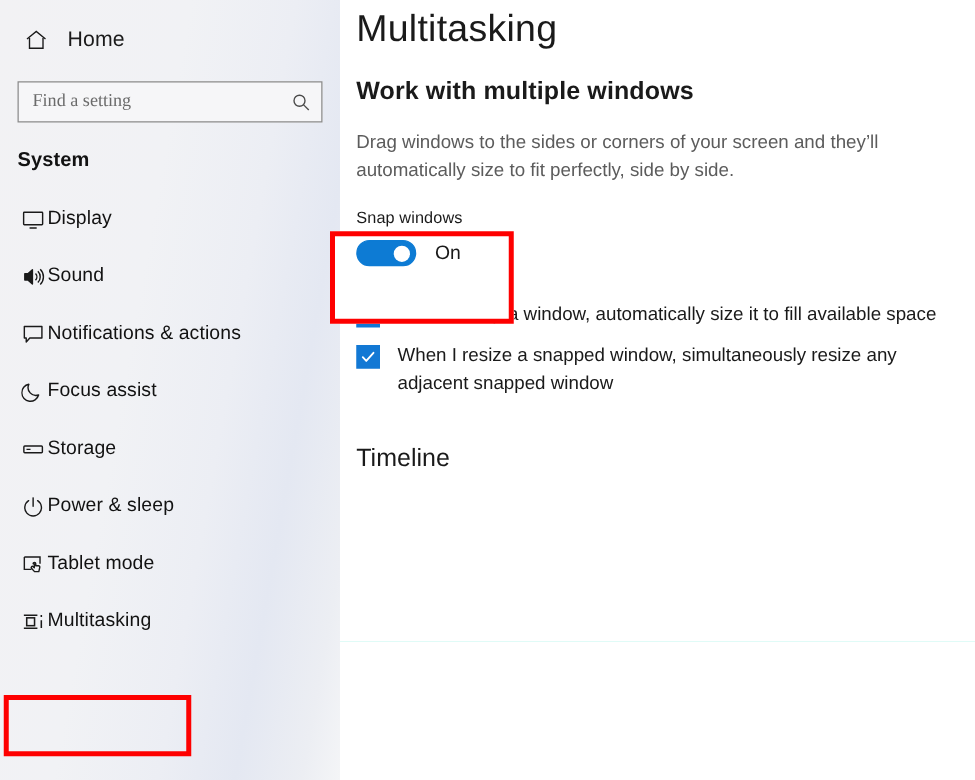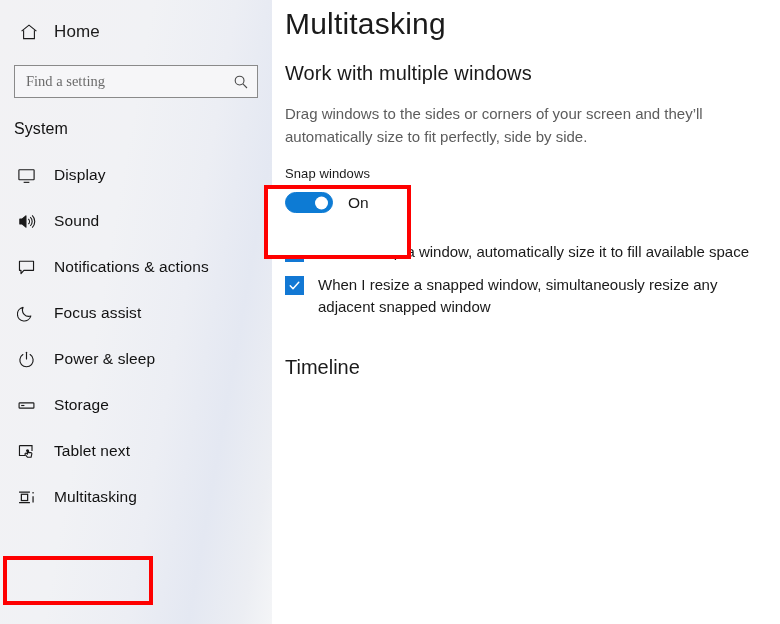--- a/index.html
+++ b/index.html
@@ -75,34 +75,33 @@
     font-size: 14.5px;
     color: #3c3c3c;
     padding: 0;
   }
   .search-input::placeholder { color: #6b6b6b; opacity: 1; }
   .search-icon { color: #4a4a4a; display: flex; align-items: center; }
 
   .section-title {
     margin: 22px 0 0 14px;
     font-size: 16px;
-    font-weight: normal;
+    font-weight: bold;
     color: #121212;
     letter-spacing: 0.1px;
   }
 
   .nav-list {
     margin-top: 14px;
     display: flex;
     flex-direction: column;
   }
   .nav-item {
     display: flex;
     align-items: center;
-    gap: 16px;
     height: 46px;
     padding-left: 14px;
     box-sizing: border-box;
     cursor: default;
   }
   .nav-icon {
     width: 24px;
     height: 24px;
     display: flex;
     align-items: center;
@@ -152,21 +151,21 @@
     margin: 7px 0 0 0;
     font-size: 30px;
     font-weight: normal;
     color: #1a1a1a;
     letter-spacing: 0.2px;
   }
 
   .group-title {
     margin: 21px 0 0 0;
     font-size: 20px;
-    font-weight: normal;
+    font-weight: bold;
     color: #1a1a1a;
     letter-spacing: 0.1px;
   }
 
   .desc {
     margin: 17px 0 0 0;
     width: 474px;
     font-size: 15px;
     line-height: 23px;
     color: #5c5c5c;
@@ -334,46 +333,46 @@
         <span class="nav-icon">
           <svg width="19" height="19" viewBox="0 0 20 20" fill="none" stroke="currentColor" stroke-width="1.2">
             <path d="M14.6 12.6A6.6 6.6 0 016.4 3.6a7.2 7.2 0 108.2 9z" stroke-linejoin="round"></path>
           </svg>
         </span>
         <span class="nav-label">Focus assist</span>
       </div>
 
       <div class="nav-item">
         <span class="nav-icon">
+          <svg width="19" height="19" viewBox="0 0 20 20" fill="none" stroke="currentColor" stroke-width="1.2">
+            <rect x="2.2" y="7.2" width="15.6" height="5.6" rx="0.8"></rect>
+            <path d="M4.4 10h3.4"></path>
+          </svg>
+        </span>
+        <span class="nav-label">Storage</span>
+      </div>
+
+      <div class="nav-item">
+        <span class="nav-icon">
           <svg width="19" height="19" viewBox="0 0 20 20" fill="none" stroke="currentColor" stroke-width="1.2" stroke-linecap="round">
             <path d="M6.2 4.8a7 7 0 107.6 0"></path>
             <path d="M10 2.4v7"></path>
           </svg>
         </span>
         <span class="nav-label">Power &amp; sleep</span>
       </div>
 
       <div class="nav-item">
         <span class="nav-icon">
           <svg width="19" height="19" viewBox="0 0 20 20" fill="none" stroke="currentColor" stroke-width="1.2">
-            <rect x="2.2" y="7.2" width="15.6" height="5.6" rx="0.8"></rect>
-            <path d="M4.4 10h3.4"></path>
-          </svg>
-        </span>
-        <span class="nav-label">Storage</span>
-      </div>
-
-      <div class="nav-item">
-        <span class="nav-icon">
-          <svg width="19" height="19" viewBox="0 0 20 20" fill="none" stroke="currentColor" stroke-width="1.2">
             <path d="M2.6 3.8h13.2v5.6M2.6 3.8v10.4h6"></path>
             <path d="M11 9.4v3.4l-1-.9a1 1 0 00-1.4 1.4l2.6 2.8h3.6l.8-3.6a1.1 1.1 0 00-1-1.3h-2.4v-1.8a1.1 1.1 0 00-2.2 0z" stroke-linejoin="round"></path>
           </svg>
         </span>
-        <span class="nav-label">Tablet next</span>
+        <span class="nav-label">Tablet mode</span>
       </div>
 
       <div class="nav-item">
         <span class="nav-icon">
           <svg width="19" height="19" viewBox="0 0 20 20" fill="none" stroke="currentColor" stroke-width="1.3">
             <path d="M2.2 4.4h11.4M2.2 15.4h11.4"></path>
             <rect x="4.6" y="6.6" width="6.6" height="6.6"></rect>
             <path d="M16.9 4.2v1.6M16.9 8.6v6.6"></path>
           </svg>
         </span>

